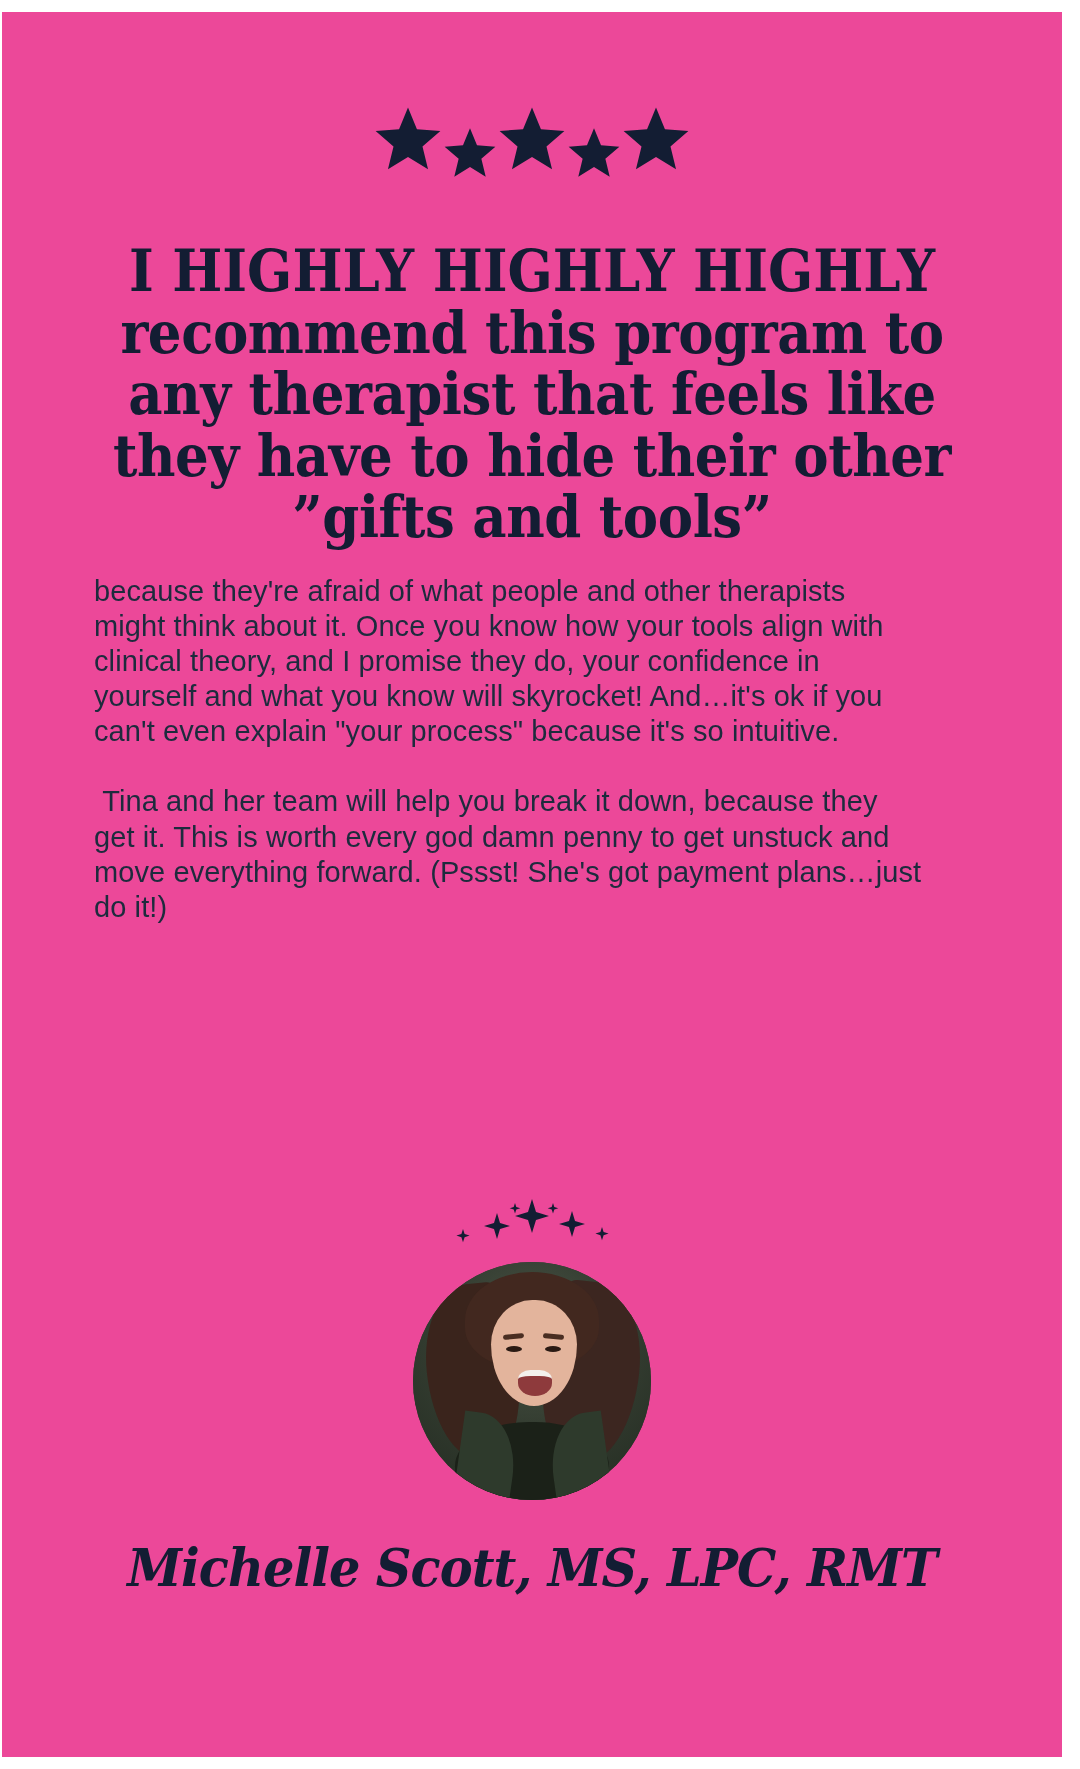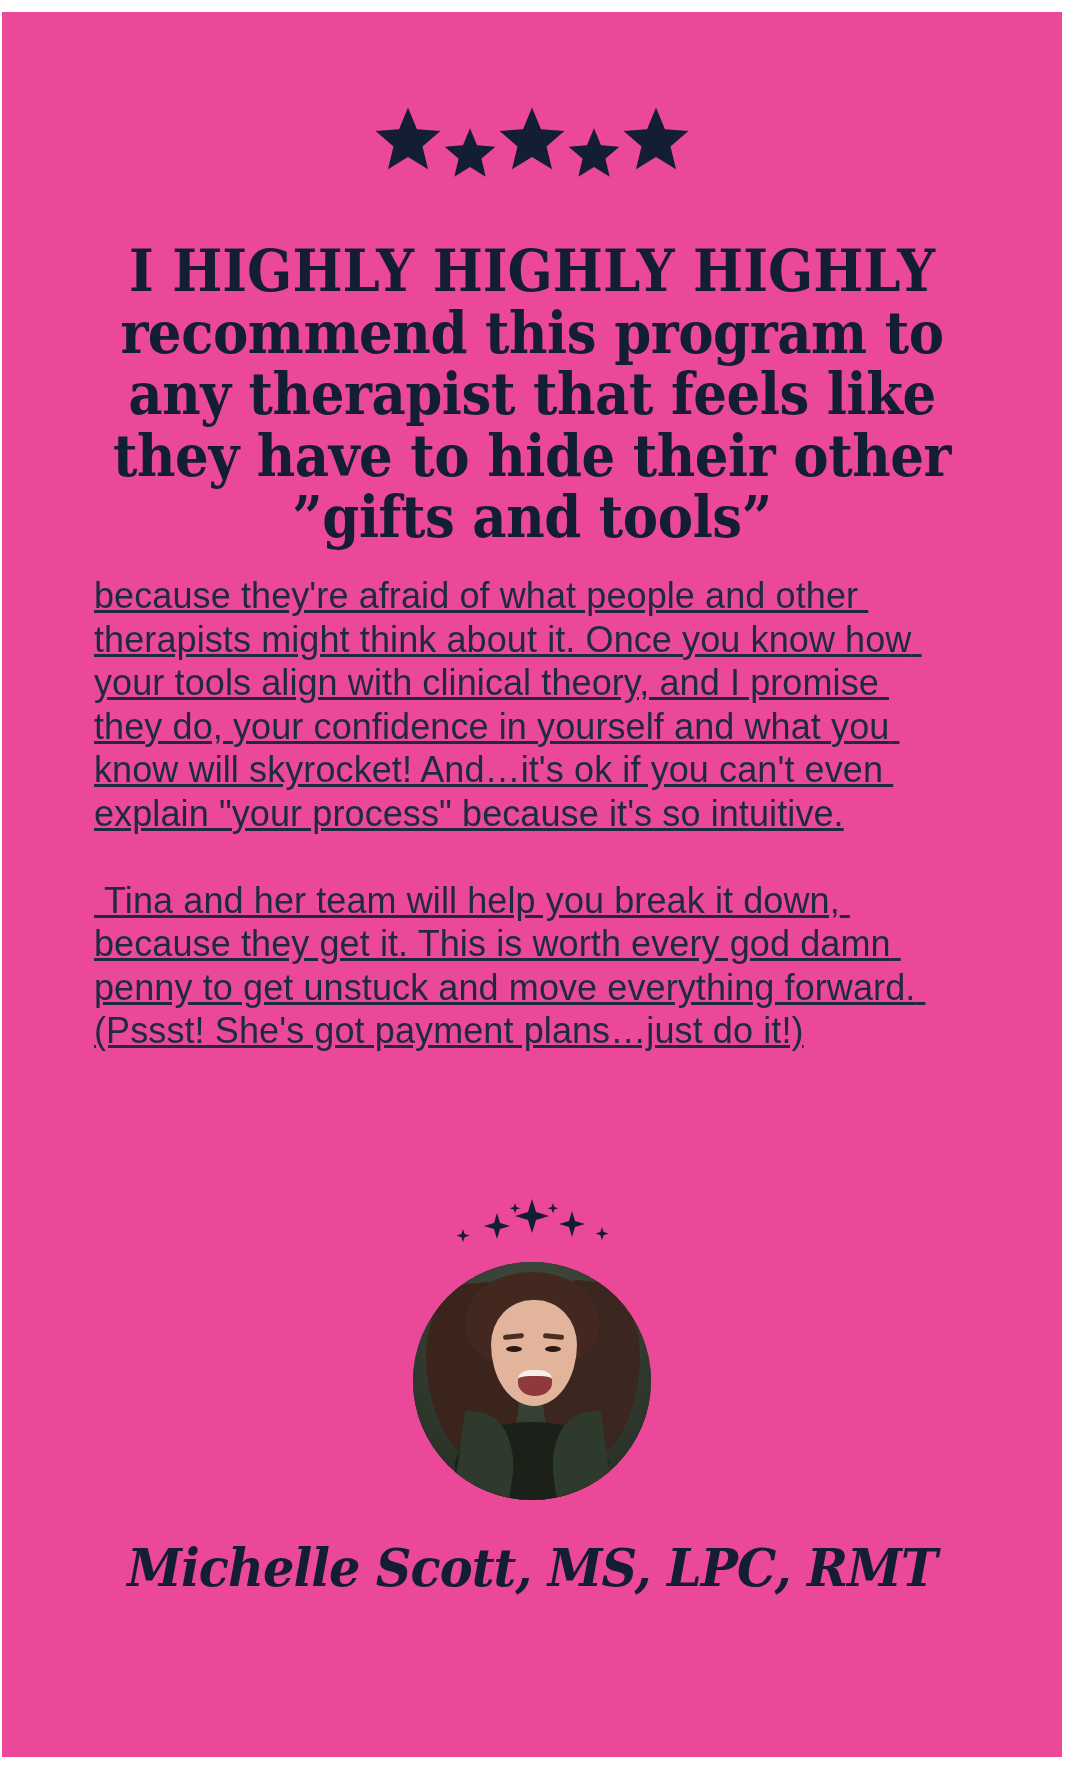--- a/index.html
+++ b/index.html
@@ -54,26 +54,25 @@
     transform-origin: center top;
   }
   .headline .line1 { display: block; letter-spacing: 0px; }
 
   .body-copy {
     position: absolute;
     top: 562px;
     left: 92px;
     width: 830px;
     font-family: "Liberation Sans", sans-serif;
-    font-size: 36px;
+    font-size: 29px;
     line-height: 1.21;
     color: #1d2b3d;
     white-space: pre-wrap;
     letter-spacing: 0.1px;
-    text-decoration: underline;
   }
 
   .avatar-wrap {
     position: absolute;
     top: 1250px;
     left: 0;
     width: 100%;
     text-align: center;
   }
   .sparkles {

